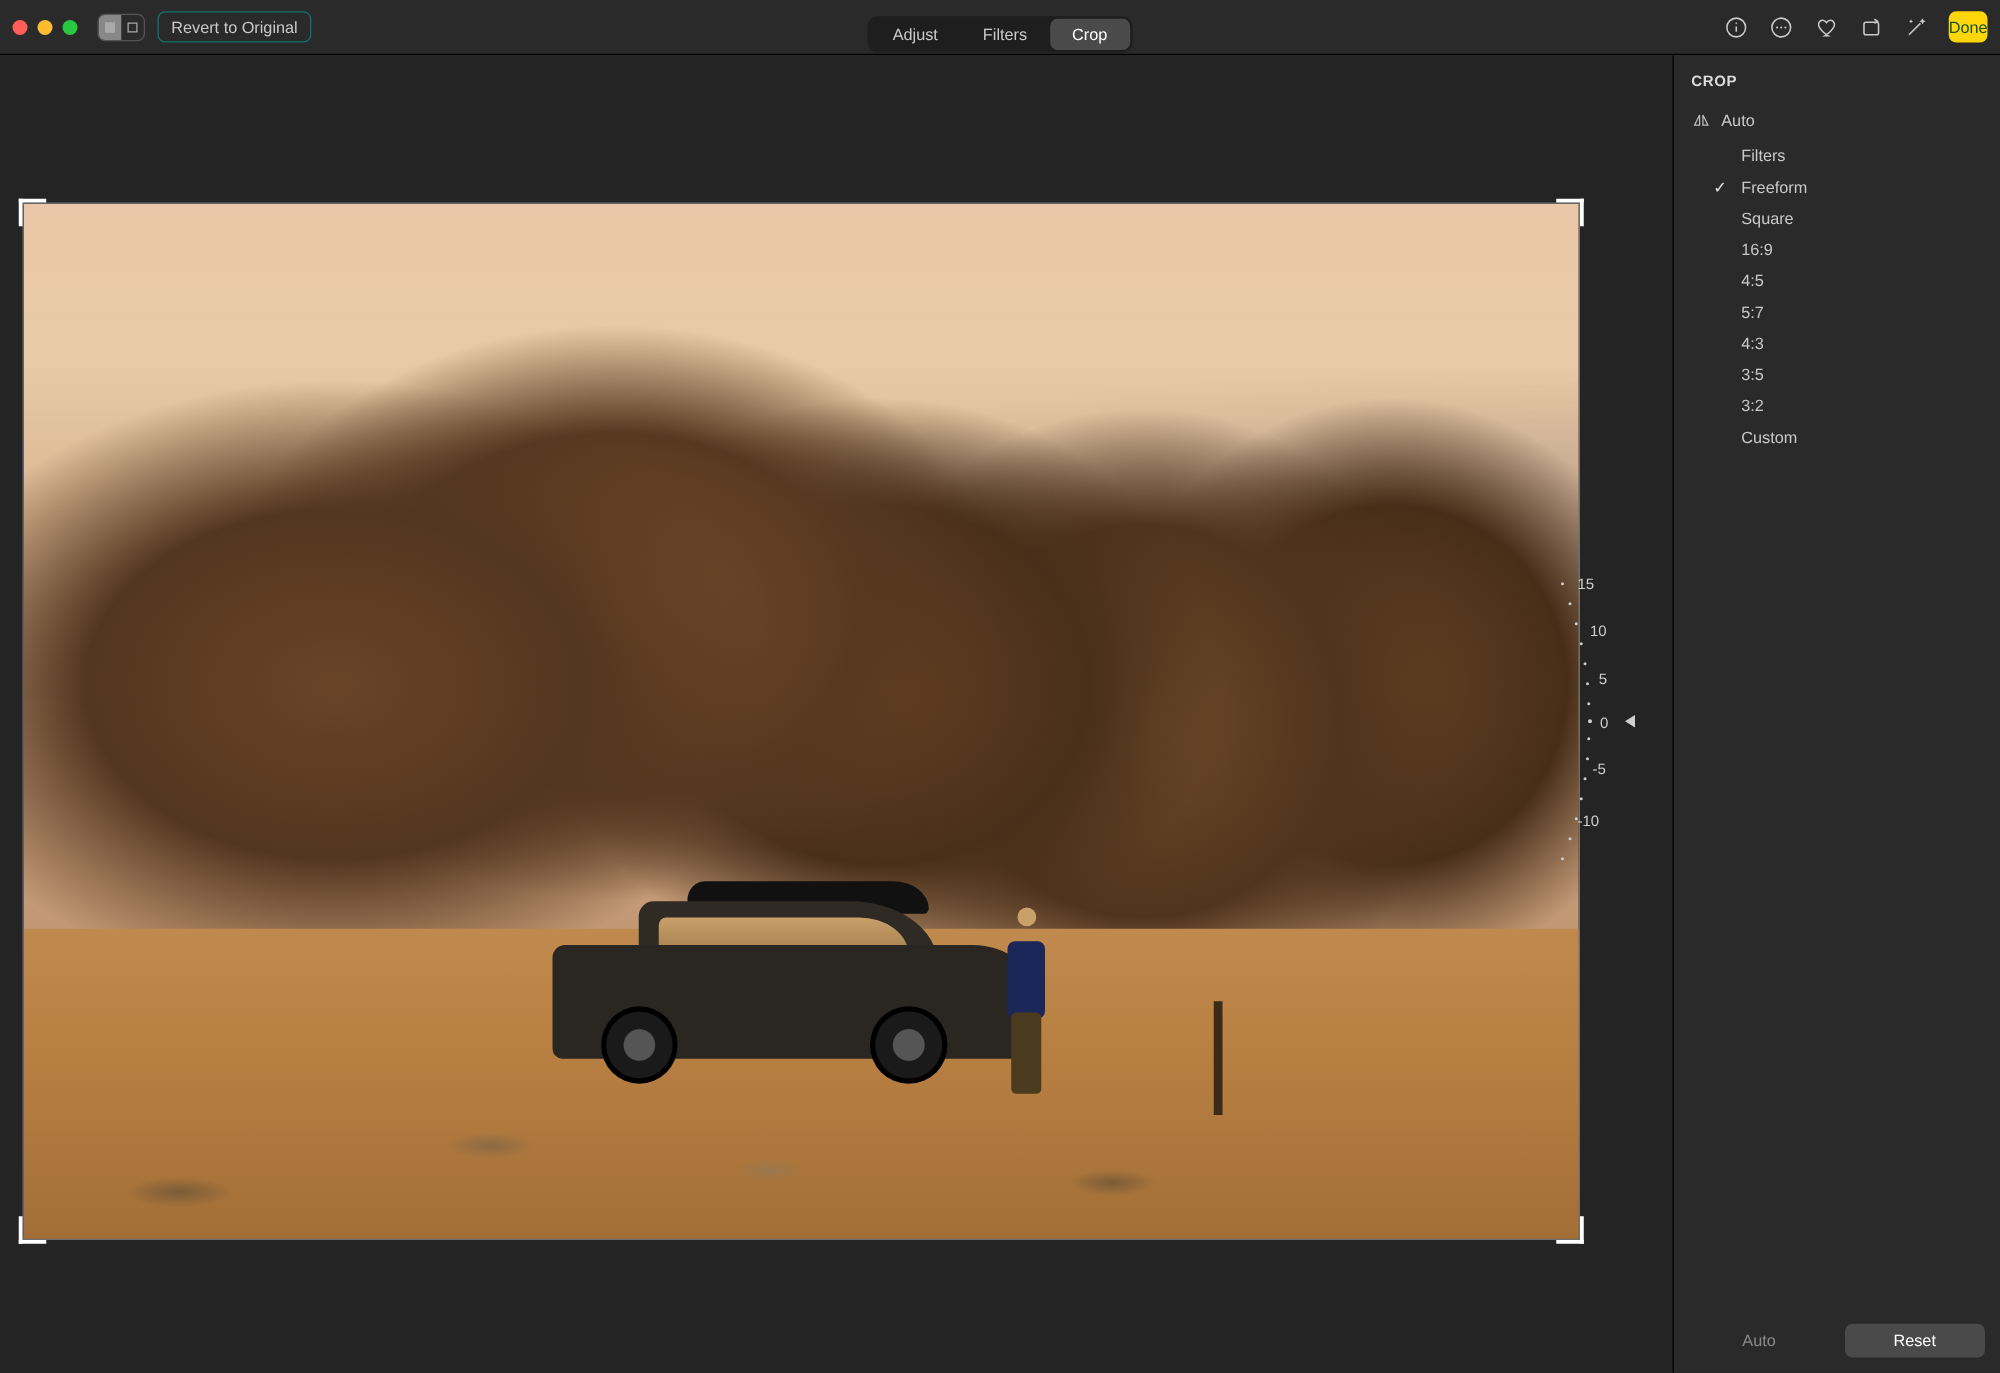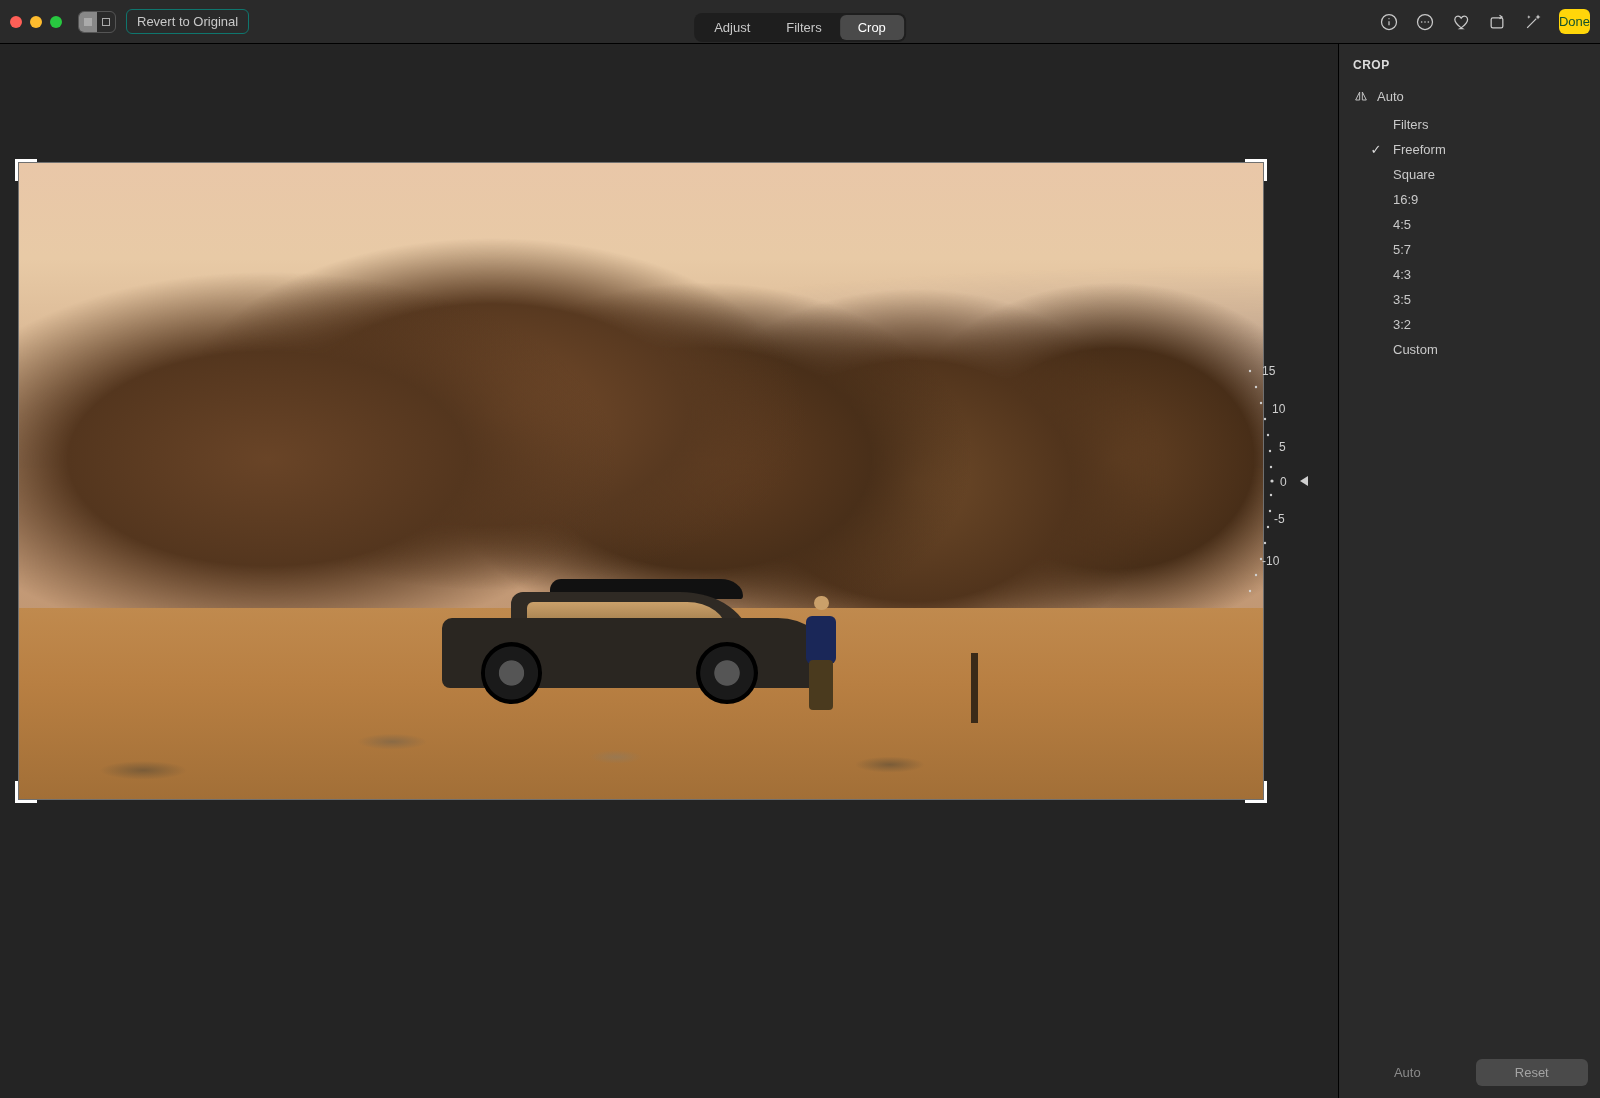--- a/index.html
+++ b/index.html
@@ -36,21 +36,21 @@
   .toolbar-center{position:absolute;left:50%;transform:translateX(-50%);}
   .segmented{display:flex;background:#1e1e1e;border-radius:8px;padding:2px;margin-top:12px;}
   .segmented .seg{padding:5px 18px;font-size:13px;color:var(--text);border-radius:6px;}
   .segmented .seg.sel{background:#4a4a4a;color:#fff;}
   .toolbar-right{margin-left:auto;display:flex;align-items:center;gap:16px;}
   .tb-icon{width:20px;height:20px;display:flex;align-items:center;justify-content:center;color:#c9c9c9;}
   .tb-icon svg{width:20px;height:20px;stroke:currentColor;fill:none;stroke-width:1.5;}
   .done-btn{background:var(--yellow);color:#14532d;font-size:13px;font-weight:500;border-radius:6px;padding:5px 0;}
   
   .main{position:absolute;top:var(--toolbar-h);left:0;right:262px;bottom:0;background:var(--bg-darker);}
-  .canvas-wrap{position:absolute;left:18px;top:118px;width:1246px;height:638px;}
+  .canvas-wrap{position:absolute;left:18px;top:118px;width:1246px;height:830px;}
   .photo{position:absolute;inset:0;border:1px solid rgba(255,255,255,0.35);overflow:hidden;}
   
   .sky{position:absolute;inset:0;background:linear-gradient(to bottom,#e9c7a8 0%,#e8caa6 15%,#d9b793 30%,#c79f7d 55%,#b78a63 100%);}
   .far-mtn{position:absolute;left:0;right:0;top:0;height:48%;background:
     radial-gradient(140% 120% at 95% 100%, #9f8c86 0%, #a39089 25%, transparent 55%),
     radial-gradient(120% 100% at 60% 100%, #8f7d77 0%, transparent 55%);
     opacity:.6;
     -webkit-mask:linear-gradient(to bottom,transparent 0%,#000 10%,#000 100%);
     mask:linear-gradient(to bottom,transparent 0%,#000 10%,#000 100%);
   }
@@ -104,21 +104,21 @@
   .sb-row .row-icon{width:16px;height:16px;display:flex;align-items:center;justify-content:center;color:#bfbfbf;}
   .sb-row .row-icon svg{width:16px;height:16px;fill:none;stroke:currentColor;stroke-width:1.5;}
   .aspect-row{cursor:default;}
   .chev{width:12px;height:12px;}
   .aspect-list{padding:2px 0 6px;}
   .aspect-item{display:flex;align-items:center;gap:10px;padding:5px 14px 5px 30px;font-size:13px;color:var(--text);}
   .aspect-item .check{width:14px;text-align:center;color:#dcdcdc;}
   .sb-footer{margin-top:auto;display:flex;gap:12px;padding:12px;}
   .sb-footer .fbtn{flex:1;border-radius:6px;font-size:13px;text-align:center;padding:6px 0;}
   .fbtn.auto{background:transparent;color:#8a8a8a;}
-  .fbtn.reset{background:#4a4a4a;color:#a3a3a3;}
+  .fbtn.reset{background:#4a4a4a;color:#ffffff;}
 </style>
 </head>
 <body>
 
 <div class="toolbar">
   <div class="traffic">
     <span class="tl-close"></span>
     <span class="tl-min"></span>
     <span class="tl-max"></span>
   </div>

